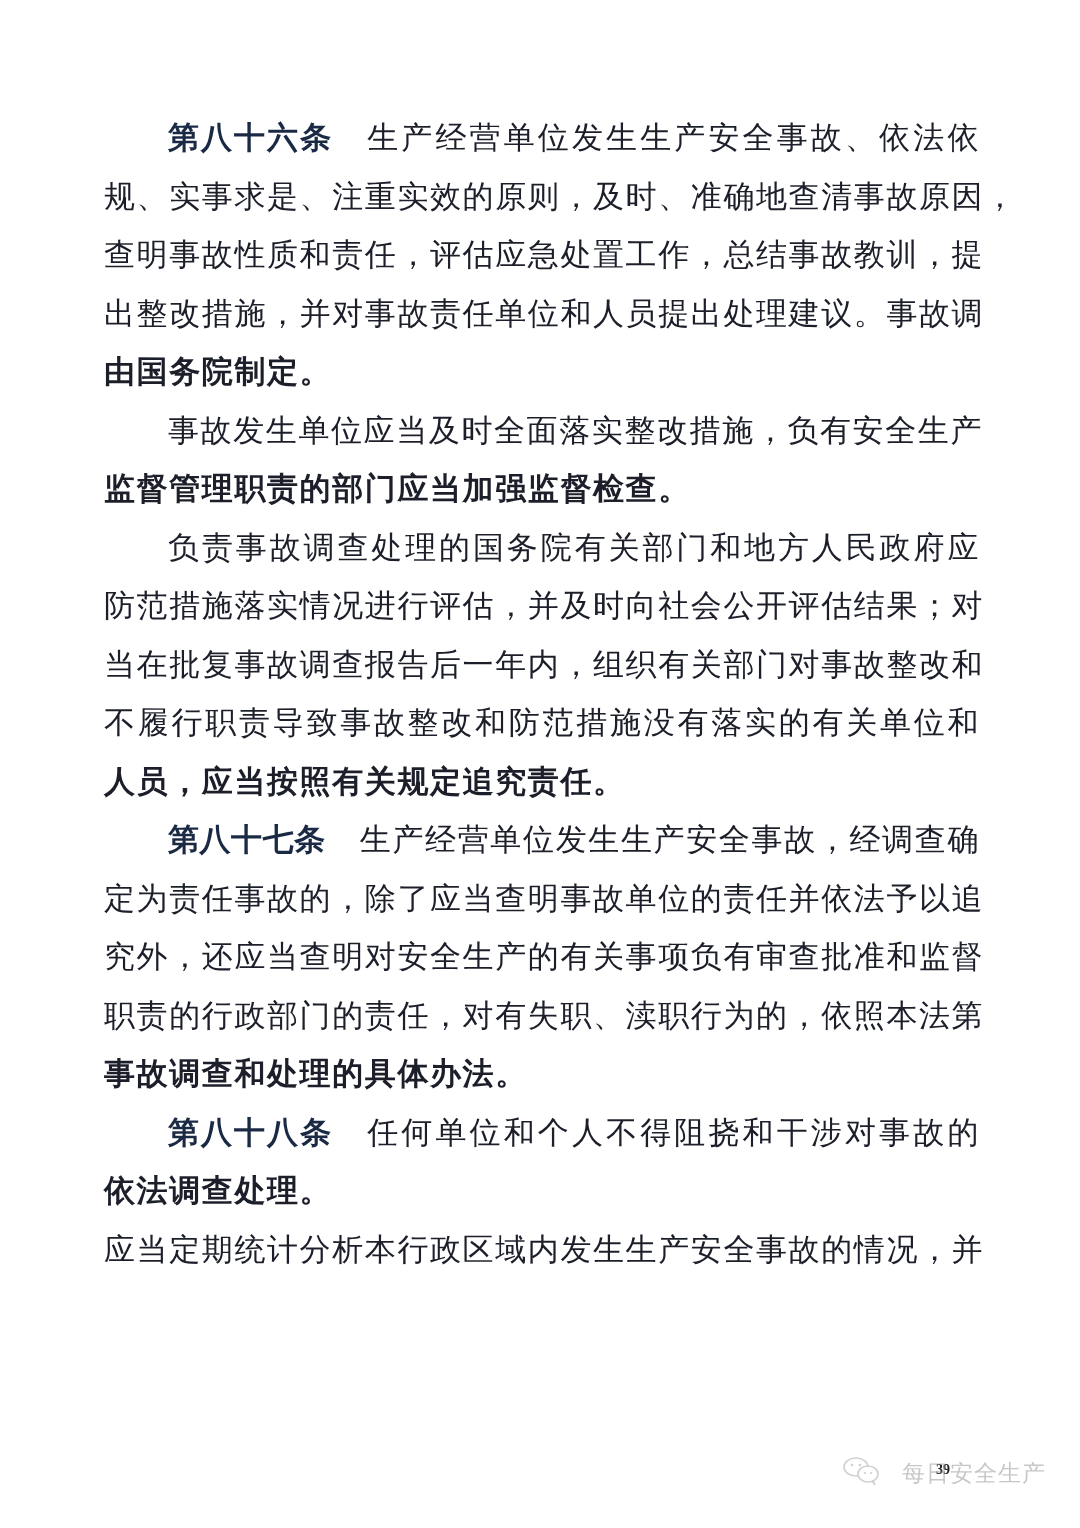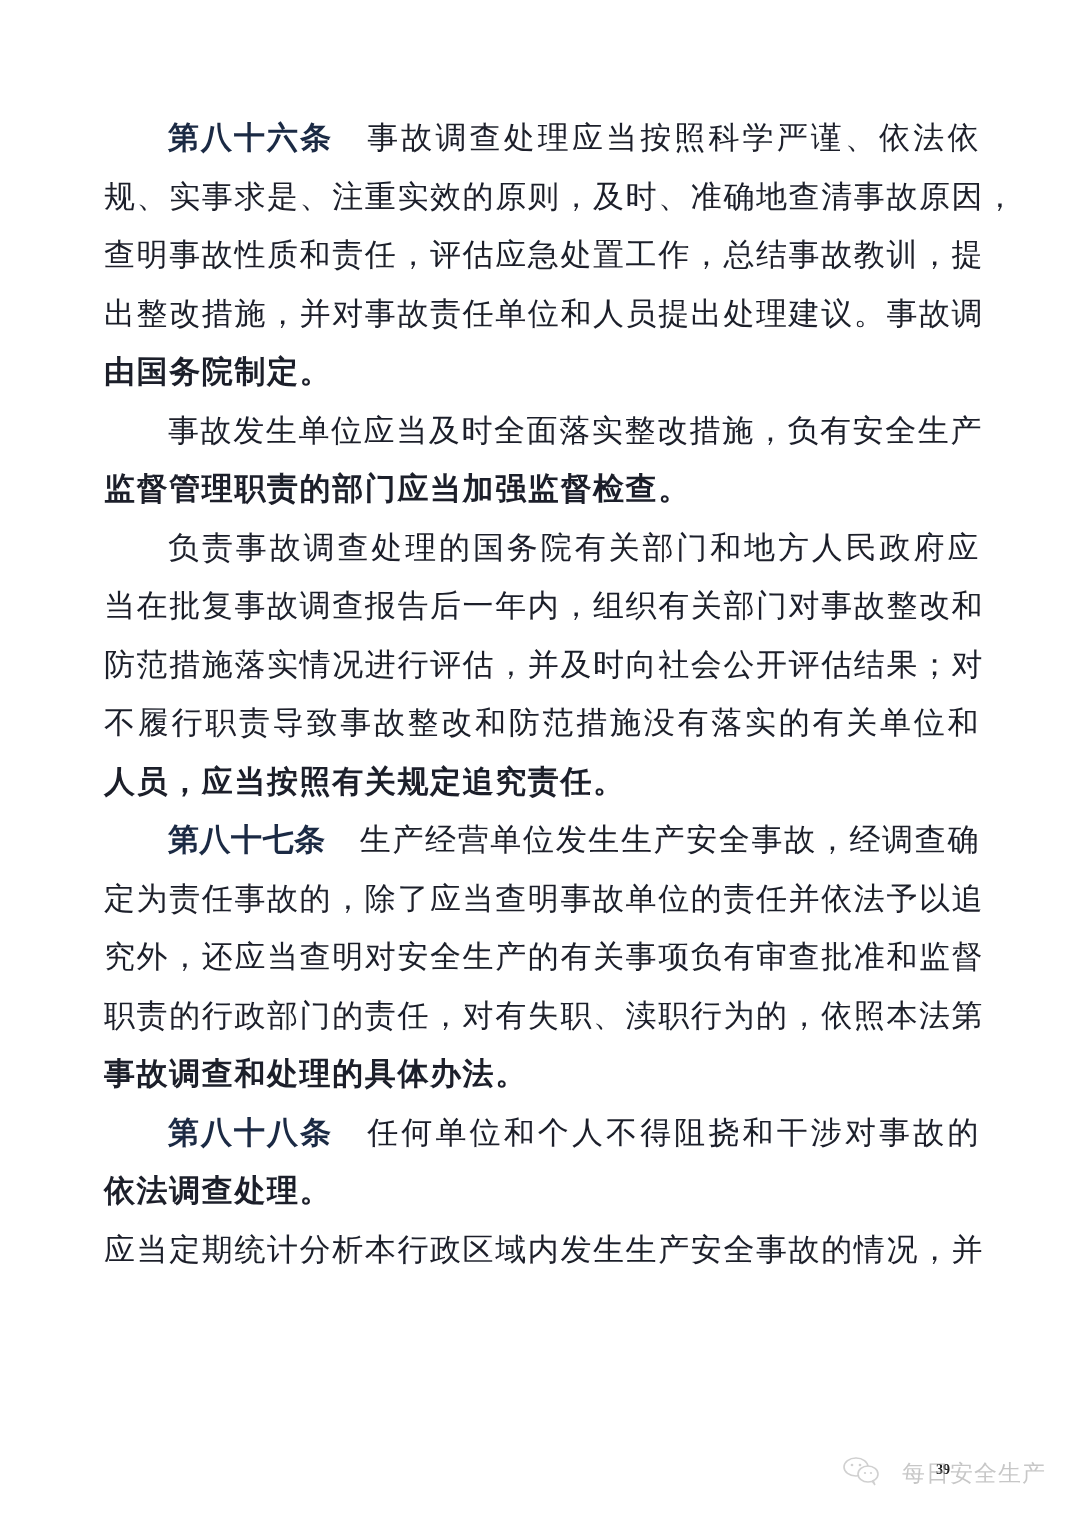--- a/index.html
+++ b/index.html
@@ -68,36 +68,36 @@
       color: #222;
       font-weight: bold;
     }
   </style>
 </head>
 <body>
 
 <div class="page">
 
   <div>
-    <div class="line indent"><span class="article-no">第八十六条</span><span>事故调查处理应当按照科学严谨、依法依</span></div>
+    <div class="line indent"><span class="article-no">第八十六条</span><span>生产经营单位发生生产安全事故、依法依</span></div>
     <div class="line">规、实事求是、注重实效的原则，及时、准确地查清事故原因，</div>
     <div class="line">查明事故性质和责任，评估应急处置工作，总结事故教训，提</div>
     <div class="line">出整改措施，并对事故责任单位和人员提出处理建议。事故调</div>
     <div class="line last">由国务院制定。</div>
   </div>
 
   <div>
     <div class="line indent">事故发生单位应当及时全面落实整改措施，负有安全生产</div>
     <div class="line last">监督管理职责的部门应当加强监督检查。</div>
   </div>
 
   <div>
     <div class="line indent">负责事故调查处理的国务院有关部门和地方人民政府应</div>
+    <div class="line">防范措施落实情况进行评估，并及时向社会公开评估结果；对</div>
     <div class="line">当在批复事故调查报告后一年内，组织有关部门对事故整改和</div>
-    <div class="line">防范措施落实情况进行评估，并及时向社会公开评估结果；对</div>
     <div class="line">不履行职责导致事故整改和防范措施没有落实的有关单位和</div>
     <div class="line last">人员，应当按照有关规定追究责任。</div>
   </div>
 
   <div>
     <div class="line indent"><span class="article-no">第八十七条</span><span>生产经营单位发生生产安全事故，经调查确</span></div>
     <div class="line">定为责任事故的，除了应当查明事故单位的责任并依法予以追</div>
     <div class="line">究外，还应当查明对安全生产的有关事项负有审查批准和监督</div>
     <div class="line">职责的行政部门的责任，对有失职、渎职行为的，依照本法第</div>
     <div class="line last">事故调查和处理的具体办法。</div>

